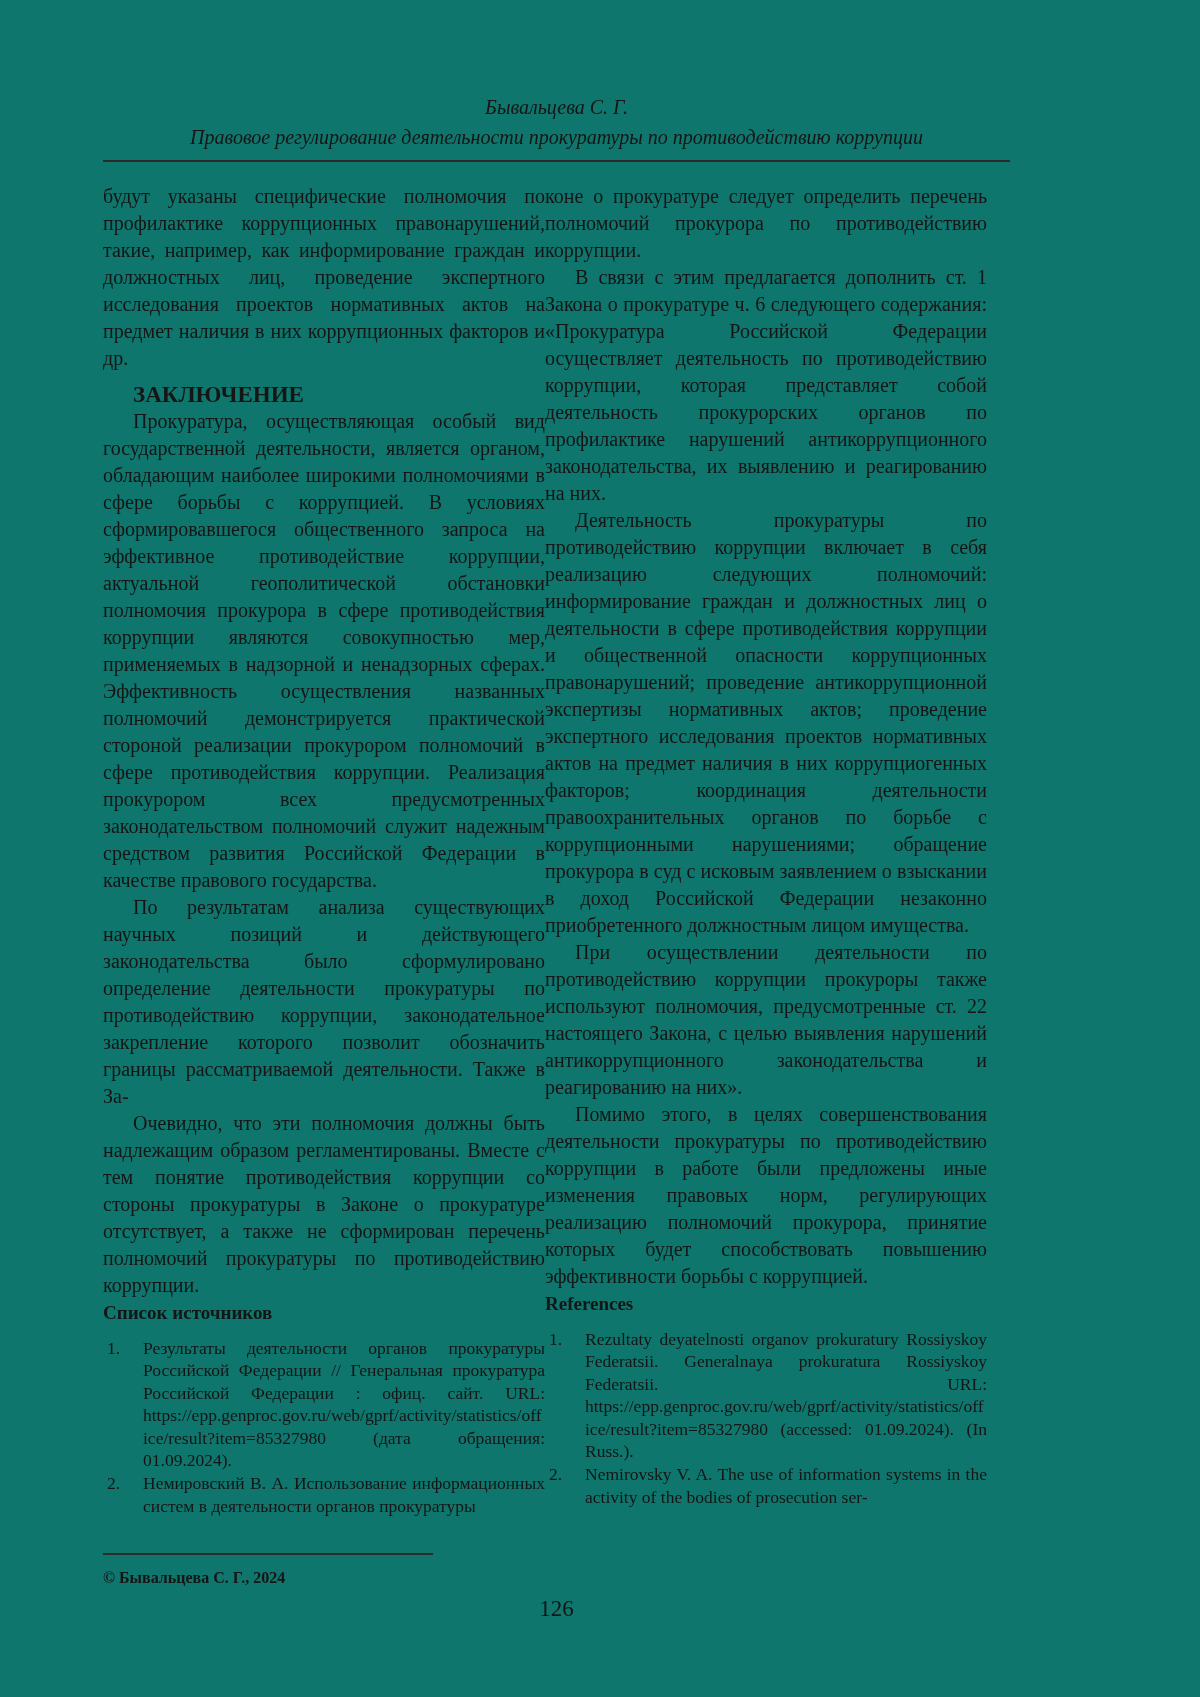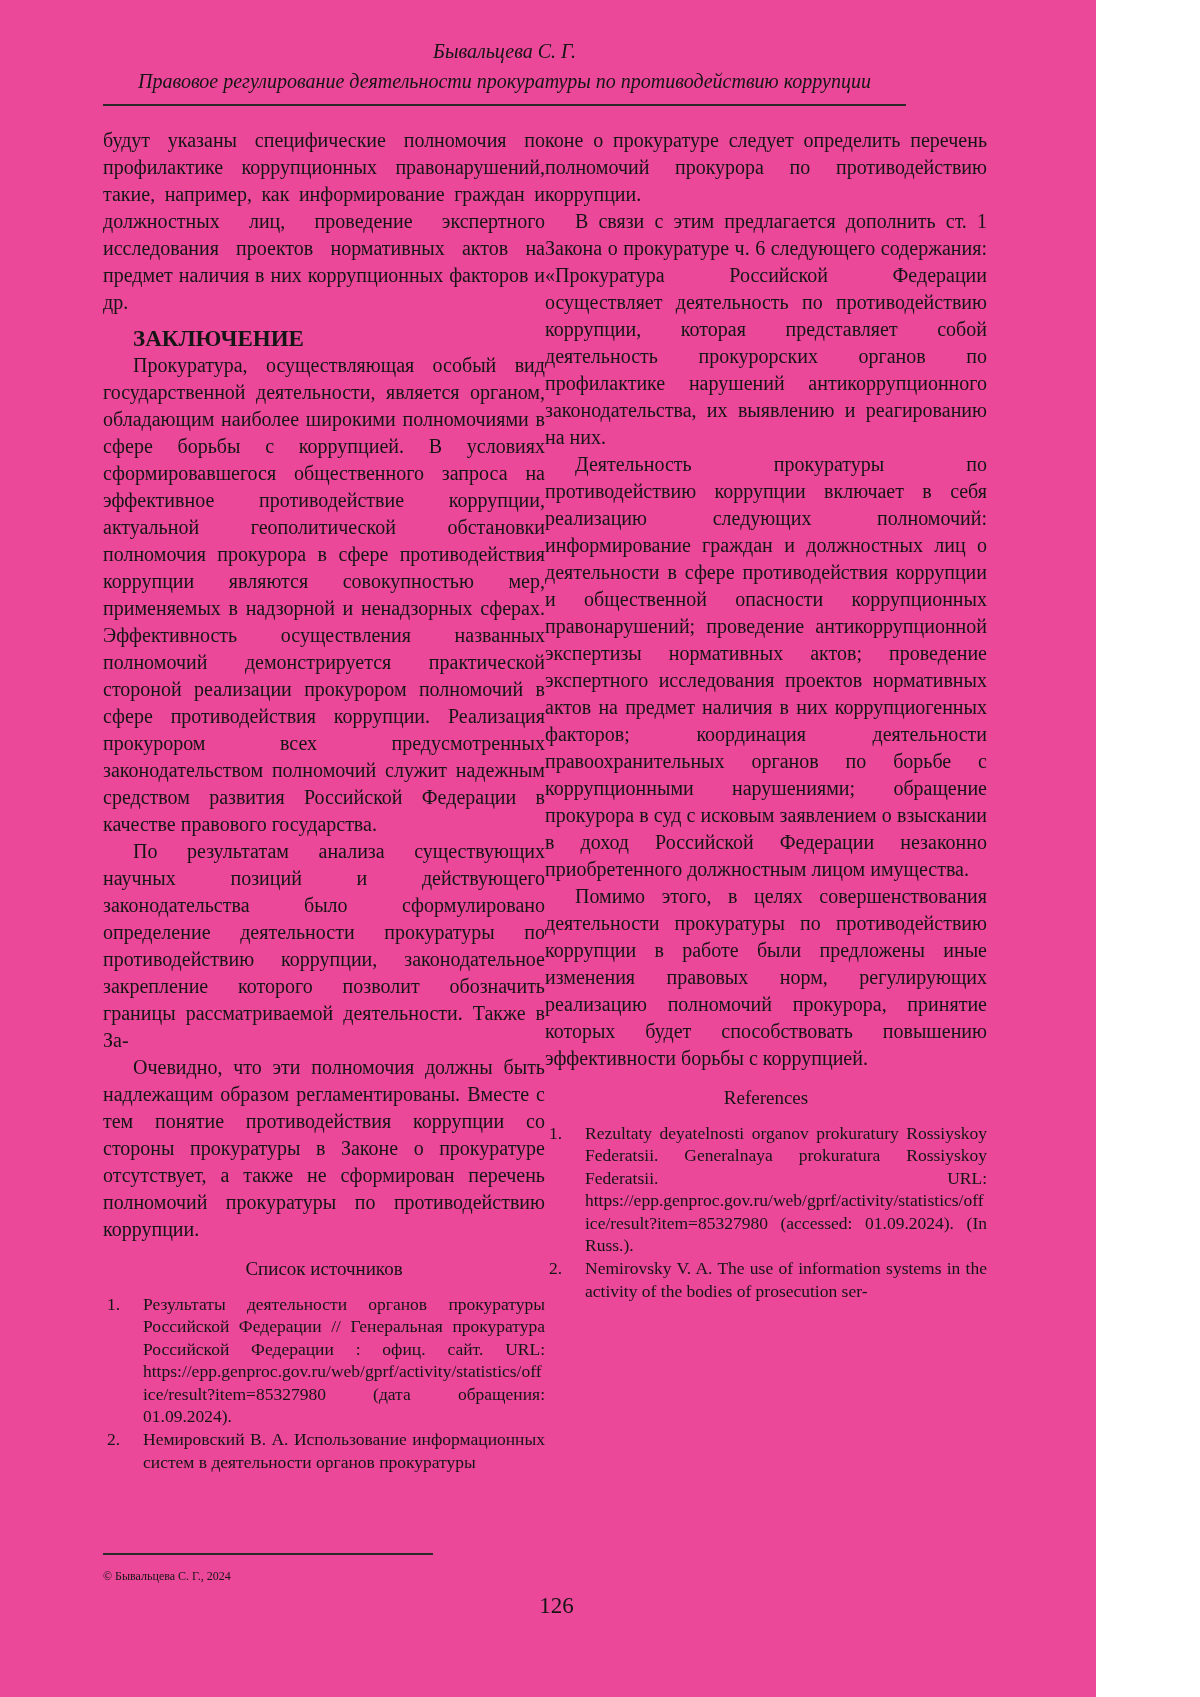--- a/index.html
+++ b/index.html
@@ -4,24 +4,24 @@
 <style>
   * { margin: 0; padding: 0; box-sizing: border-box; }
   html, body { background: #ffffff; }
   body {
     width: 1200px; height: 1697px;
     font-family: "Liberation Serif", serif;
     color: #151515;
   }
   .page {
     position: relative;
-    width: 1096px; height: 1697px;
-    padding: 36px 190px 0 103px;
+    width: 1200px; height: 1697px;
+    padding: 92px 190px 0 103px;
     overflow: hidden;
-    background: #ec4899;
+    background: #0f766e;
   }
   
   .page-header { text-align: center; font-style: italic; font-size: 20px; line-height: 30px; }
   .header-rule { border-bottom: 2px solid #2a2a2a; margin-top: 8px; }
   
   .columns { display: flex; margin-top: 21px; }
   .col {
     width: 442px;
     font-size: 20px;
     line-height: 27px;
@@ -30,38 +30,38 @@
     -webkit-hyphens: auto;
   }
   .col p { text-indent: 30px; }
   .col p.no-indent { text-indent: 0; }
   .section-heading {
     font-size: 23px; font-weight: bold;
     text-indent: 30px; text-align: left;
     margin-top: 9px; line-height: 27px;
   }
   .list-heading {
-    font-size: 19px; font-weight: normal;
-    text-align: center;
-    margin-top: 14px; margin-bottom: 12px;
+    font-size: 19px; font-weight: bold;
+    text-align: left;
+    margin-top: 2px; margin-bottom: 12px;
     line-height: 24px;
   }
   .ref-list { font-size: 17.5px; line-height: 22.4px; }
   .ref-item {
     position: relative;
     padding-left: 40px;
     text-align: justify;
     overflow-wrap: break-word;
   }
   .ref-num { position: absolute; left: 4px; top: 0; }
   .ref-item + .ref-item { margin-top: 1px; }
   
   .page-footer { position: absolute; left: 103px; top: 1553px; width: 907px; }
   .footnote-rule { width: 330px; border-top: 2px solid #2a2a2a; }
-  .copyright { font-size: 12px; margin-top: 14px; }
+  .copyright { font-size: 16px; margin-top: 14px; font-weight: bold; }
   .page-number { text-align: center; font-size: 23px; margin-top: 9px; }
 </style>
 </head>
 <body>
 
 <div class="page">
 
   <header class="page-header">
     <div>Бывальцева С. Г.</div>
     <div>Правовое регулирование деятельности прокуратуры по противодействию коррупции</div>
@@ -86,20 +86,21 @@
           <span class="ref-num">2.</span>
           <span class="ref-text">Немировский В. А. Использование информационных систем в деятельности органов прокуратуры</span>
         </div>
       </div>
     </section>
 
     <section class="col">
       <p class="no-indent">коне о прокуратуре следует определить перечень полномочий прокурора по противодействию коррупции.</p>
       <p>В связи с этим предлагается дополнить ст. 1 Закона о прокуратуре ч. 6 следующего содержания: «Прокуратура Российской Федерации осуществляет деятельность по противодействию коррупции, которая представляет собой деятельность прокурорских органов по профилактике нарушений антикоррупционного законодательства, их выявлению и реагированию на них.</p>
       <p>Деятельность прокуратуры по противодействию коррупции включает в себя реализацию следующих полномочий: информирование граждан и должностных лиц о деятельности в сфере противодействия коррупции и общественной опасности коррупционных правонарушений; проведение антикоррупционной экспертизы нормативных актов; проведение экспертного исследования проектов нормативных актов на предмет наличия в них коррупциогенных факторов; координация деятельности правоохранительных органов по борьбе с коррупционными нарушениями; обращение прокурора в суд с исковым заявлением о взыскании в доход Российской Федерации незаконно приобретенного должностным лицом имущества.</p>
+      <p>При осуществлении деятельности по противодействию коррупции прокуроры также используют полномочия, предусмотренные ст. 22 настоящего Закона, с целью выявления нарушений антикоррупционного законодательства и реагированию на них».</p>
       <p>Помимо этого, в целях совершенствования деятельности прокуратуры по противодействию коррупции в работе были предложены иные изменения правовых норм, регулирующих реализацию полномочий прокурора, принятие которых будет способствовать повышению эффективности борьбы с коррупцией.</p>
       <h3 class="list-heading" lang="en">References</h3>
       <div class="ref-list" lang="en">
         <div class="ref-item">
           <span class="ref-num">1.</span>
           <span class="ref-text">Rezultaty deyatelnosti organov prokuratury Rossiyskoy Federatsii. Generalnaya prokuratura Rossiyskoy Federatsii. URL: https://epp.genproc.gov.ru/web/gprf/activity/statistics/office/result?item=85327980 (accessed: 01.09.2024). (In Russ.).</span>
         </div>
         <div class="ref-item">
           <span class="ref-num">2.</span>
           <span class="ref-text">Nemirovsky V. A. The use of information systems in the activity of the bodies of prosecution ser-</span>

